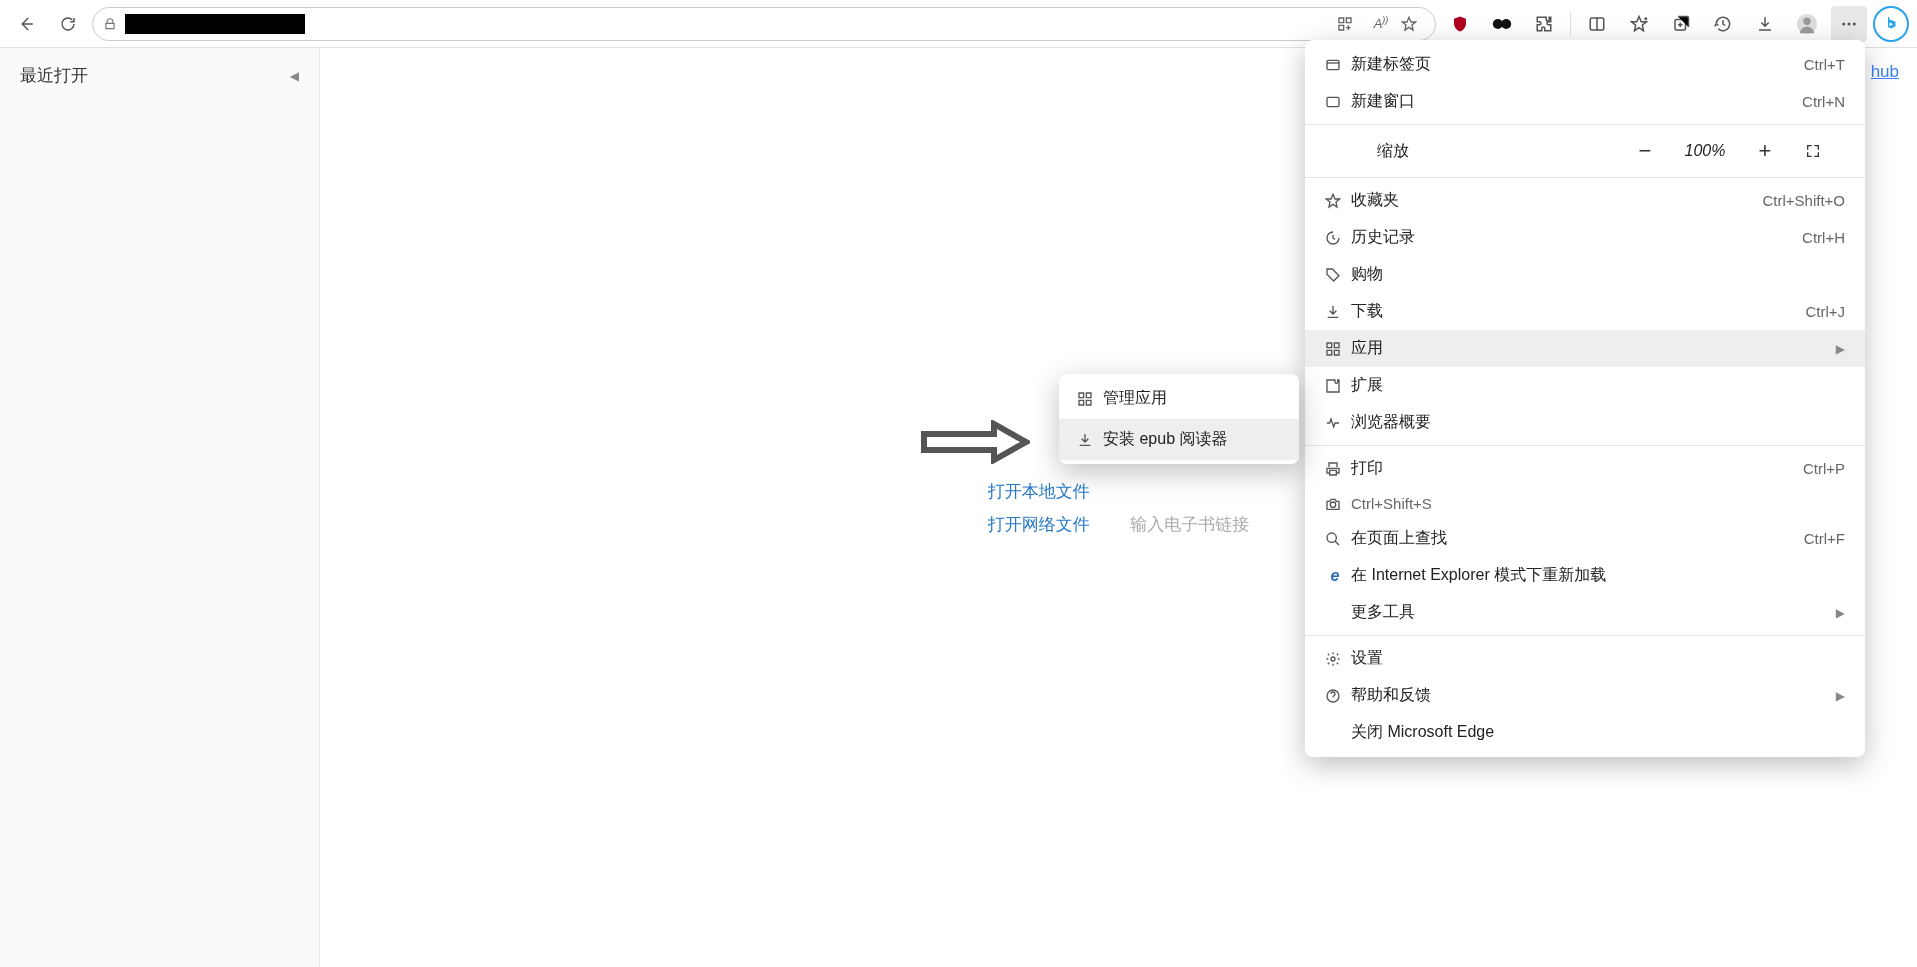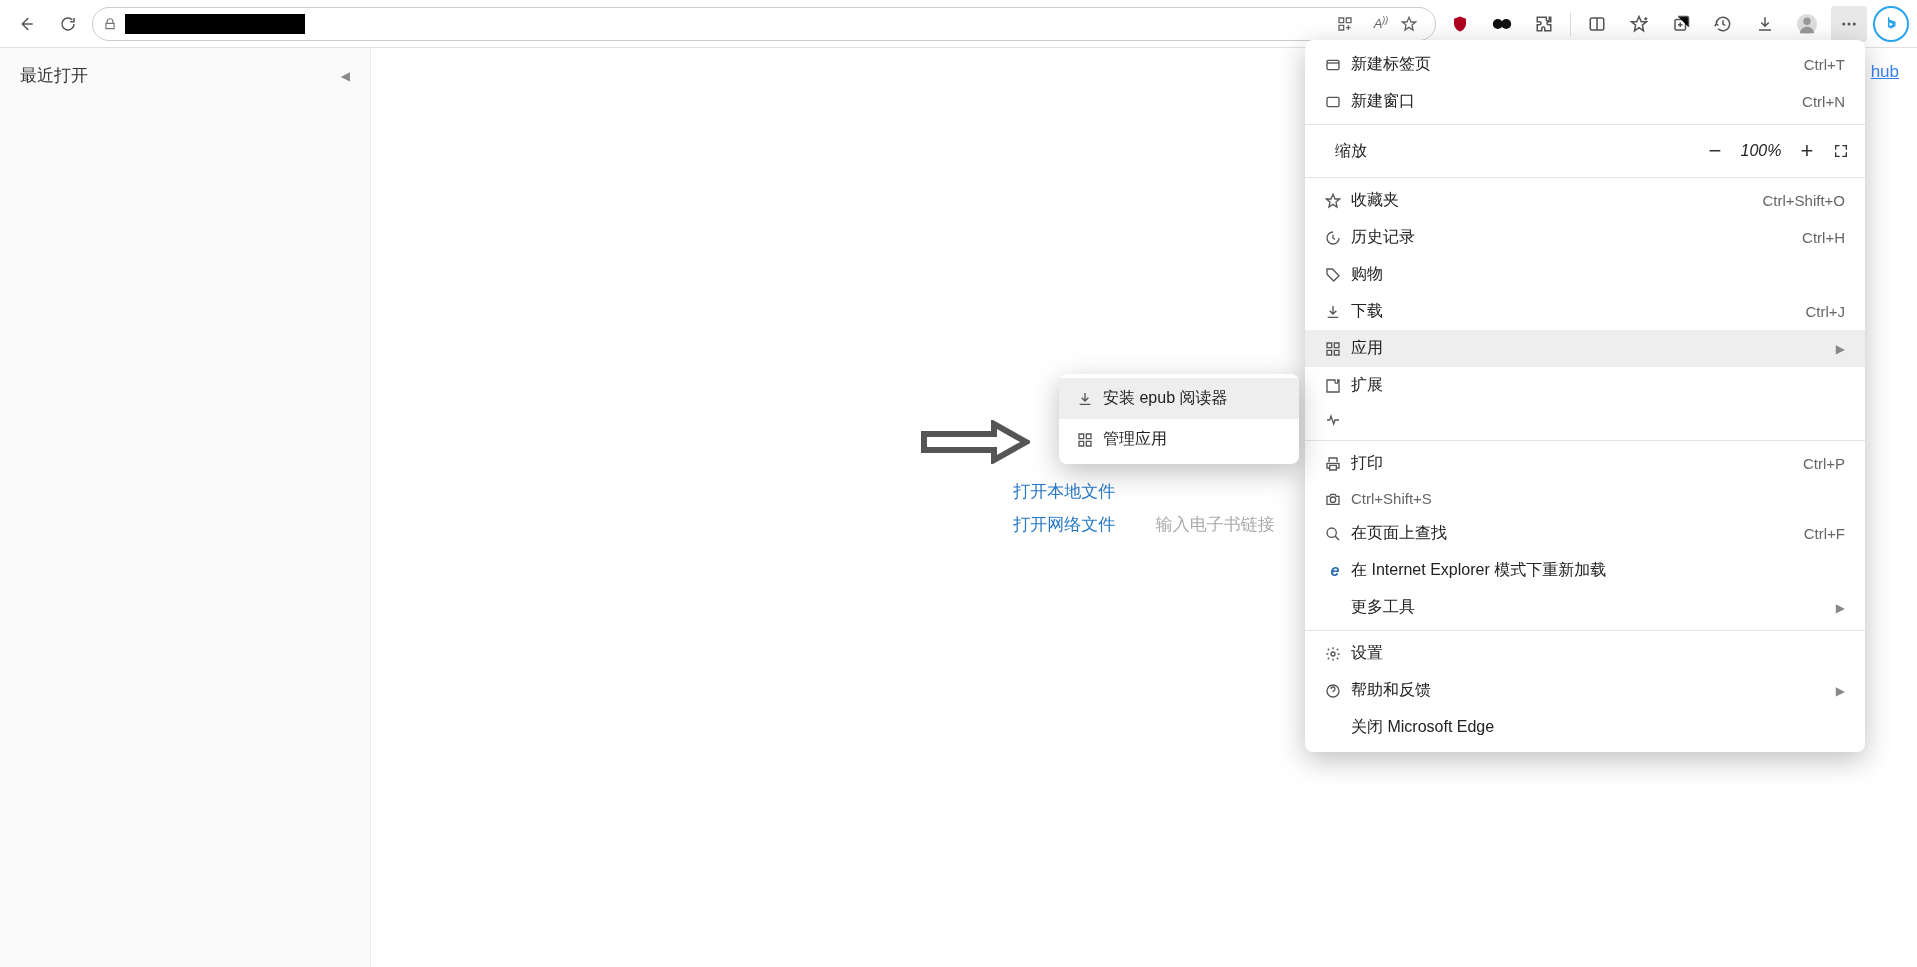--- a/index.html
+++ b/index.html
@@ -51,21 +51,21 @@
   width: 36px; height: 36px; border: 2px solid #2aa3ef; border-radius: 50%;
   display: flex; align-items: center; justify-content: center; color: #2aa3ef; font-weight: bold;
 }
 .more-btn { background: #e8e8e8; }
 
 .content {
   display: flex;
   height: calc(100% - 48px);
 }
 .sidebar {
-  width: 371px;
+  width: 320px;
   border-right: 1px solid #e8e8e8;
   padding: 16px 20px;
   background: #fafafa;
   position: relative;
 }
 .sidebar-title {
   font-size: 17px;
   color: #333;
   display: flex;
   align-items: center;
@@ -121,22 +121,22 @@
 .menu-icon { width: 20px; color: #555; flex-shrink: 0; text-align: center; }
 .menu-label { flex: 1; }
 .menu-shortcut { color: #666; font-size: 15px; }
 .menu-chevron { color: #888; font-size: 12px; }
 .menu-sep { height: 1px; background: #e4e4e4; margin: 4px 0; }
 .menu-item.noicon .menu-icon { visibility: hidden; }
 
 .zoom-row {
   display: flex;
   align-items: center;
-  padding: 6px 8px;
-  gap: 2px;
+  padding: 6px 36px;
+  gap: 16px;
 }
 .zoom-label { flex: 1; font-size: 16px; }
 .zoom-btn {
   width: 32px; height: 32px; display: flex; align-items: center; justify-content: center;
   font-size: 22px; color: #333; cursor: pointer; border-radius: 4px;
 }
 .zoom-pct { font-size: 16px; width: 56px; text-align: center; font-style: italic; }
 .zoom-full { width: 32px; height: 32px; display:flex;align-items:center;justify-content:center;color:#333;cursor:pointer; }
 
 
@@ -287,35 +287,35 @@
   </div>
 </div>
 
 <div class="big-arrow">
   <svg width="110" height="44" viewBox="0 0 110 44">
     <path fill="none" stroke="#555" stroke-width="6" d="M4 14h70v-10l32 18-32 18v-10H4z"></path>
   </svg>
 </div>
 
 <div class="submenu">
+  <div class="menu-item">
+    <span class="menu-icon">
+      <svg width="16" height="16" viewBox="0 0 24 24">
+          <path fill="none" stroke="currentColor" stroke-width="2" d="M3 3h7v7H3zM14 3h7v7h-7zM3 14h7v7H3zM14 14h7v7h-7z"></path>
+        </svg>
+    </span>
+    <span class="menu-label">管理应用</span>
+  </div>
   <div class="menu-item hover">
     <span class="menu-icon">
       <svg width="16" height="16" viewBox="0 0 24 24">
           <path fill="none" stroke="currentColor" stroke-width="2" d="M12 3v12m-5-5l5 5 5-5M4 20h16"></path>
         </svg>
     </span>
     <span class="menu-label">安装 epub 阅读器</span>
-  </div>
-  <div class="menu-item">
-    <span class="menu-icon">
-      <svg width="16" height="16" viewBox="0 0 24 24">
-          <path fill="none" stroke="currentColor" stroke-width="2" d="M3 3h7v7H3zM14 3h7v7h-7zM3 14h7v7H3zM14 14h7v7h-7z"></path>
-        </svg>
-    </span>
-    <span class="menu-label">管理应用</span>
   </div>
 </div>
 
 <div class="menu">
 
   <div class="menu-item">
     <span class="menu-icon">
         <svg width="16" height="16" viewBox="0 0 24 24">
           <rect x="3" y="5" width="18" height="14" rx="2" fill="none" stroke="currentColor" stroke-width="2"></rect>
           <path stroke="currentColor" stroke-width="2" d="M3 9h18"></path>
@@ -402,20 +402,21 @@
         </svg>
       </span>
     <span class="menu-label">扩展</span>
   </div>
   <div class="menu-item">
     <span class="menu-icon">
         <svg width="16" height="16" viewBox="0 0 24 24">
           <path fill="none" stroke="currentColor" stroke-width="2" d="M3 12h4l2-6 4 12 2-6h6"></path>
         </svg>
       </span>
+    <span class="menu-label">浏览器概要</span>
   </div>
 
   <div class="menu-sep"></div>
 
   <div class="menu-item">
     <span class="menu-icon">
         <svg width="16" height="16" viewBox="0 0 24 24">
           <path fill="none" stroke="currentColor" stroke-width="2" d="M6 9V3h12v6M6 18H3v-7h18v7h-3M7 14h10v7H7z"></path>
         </svg>
       </span>

